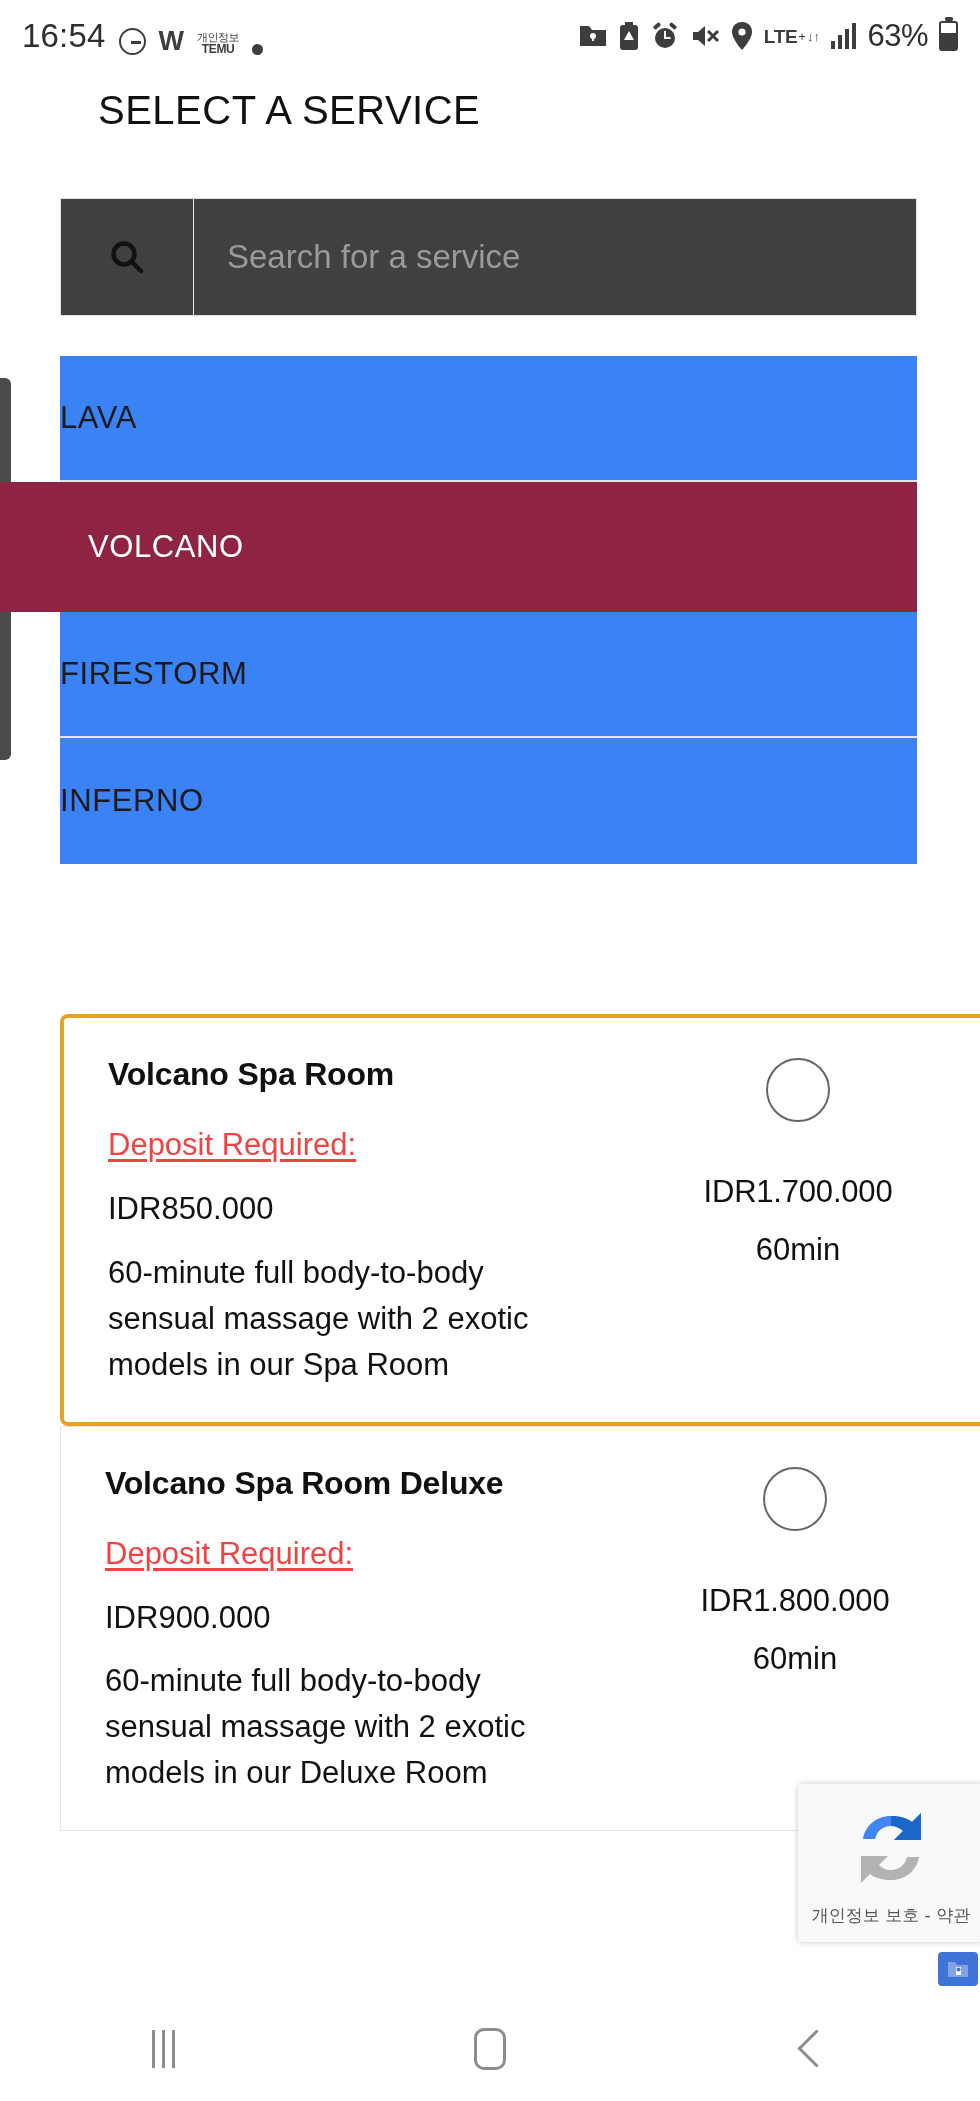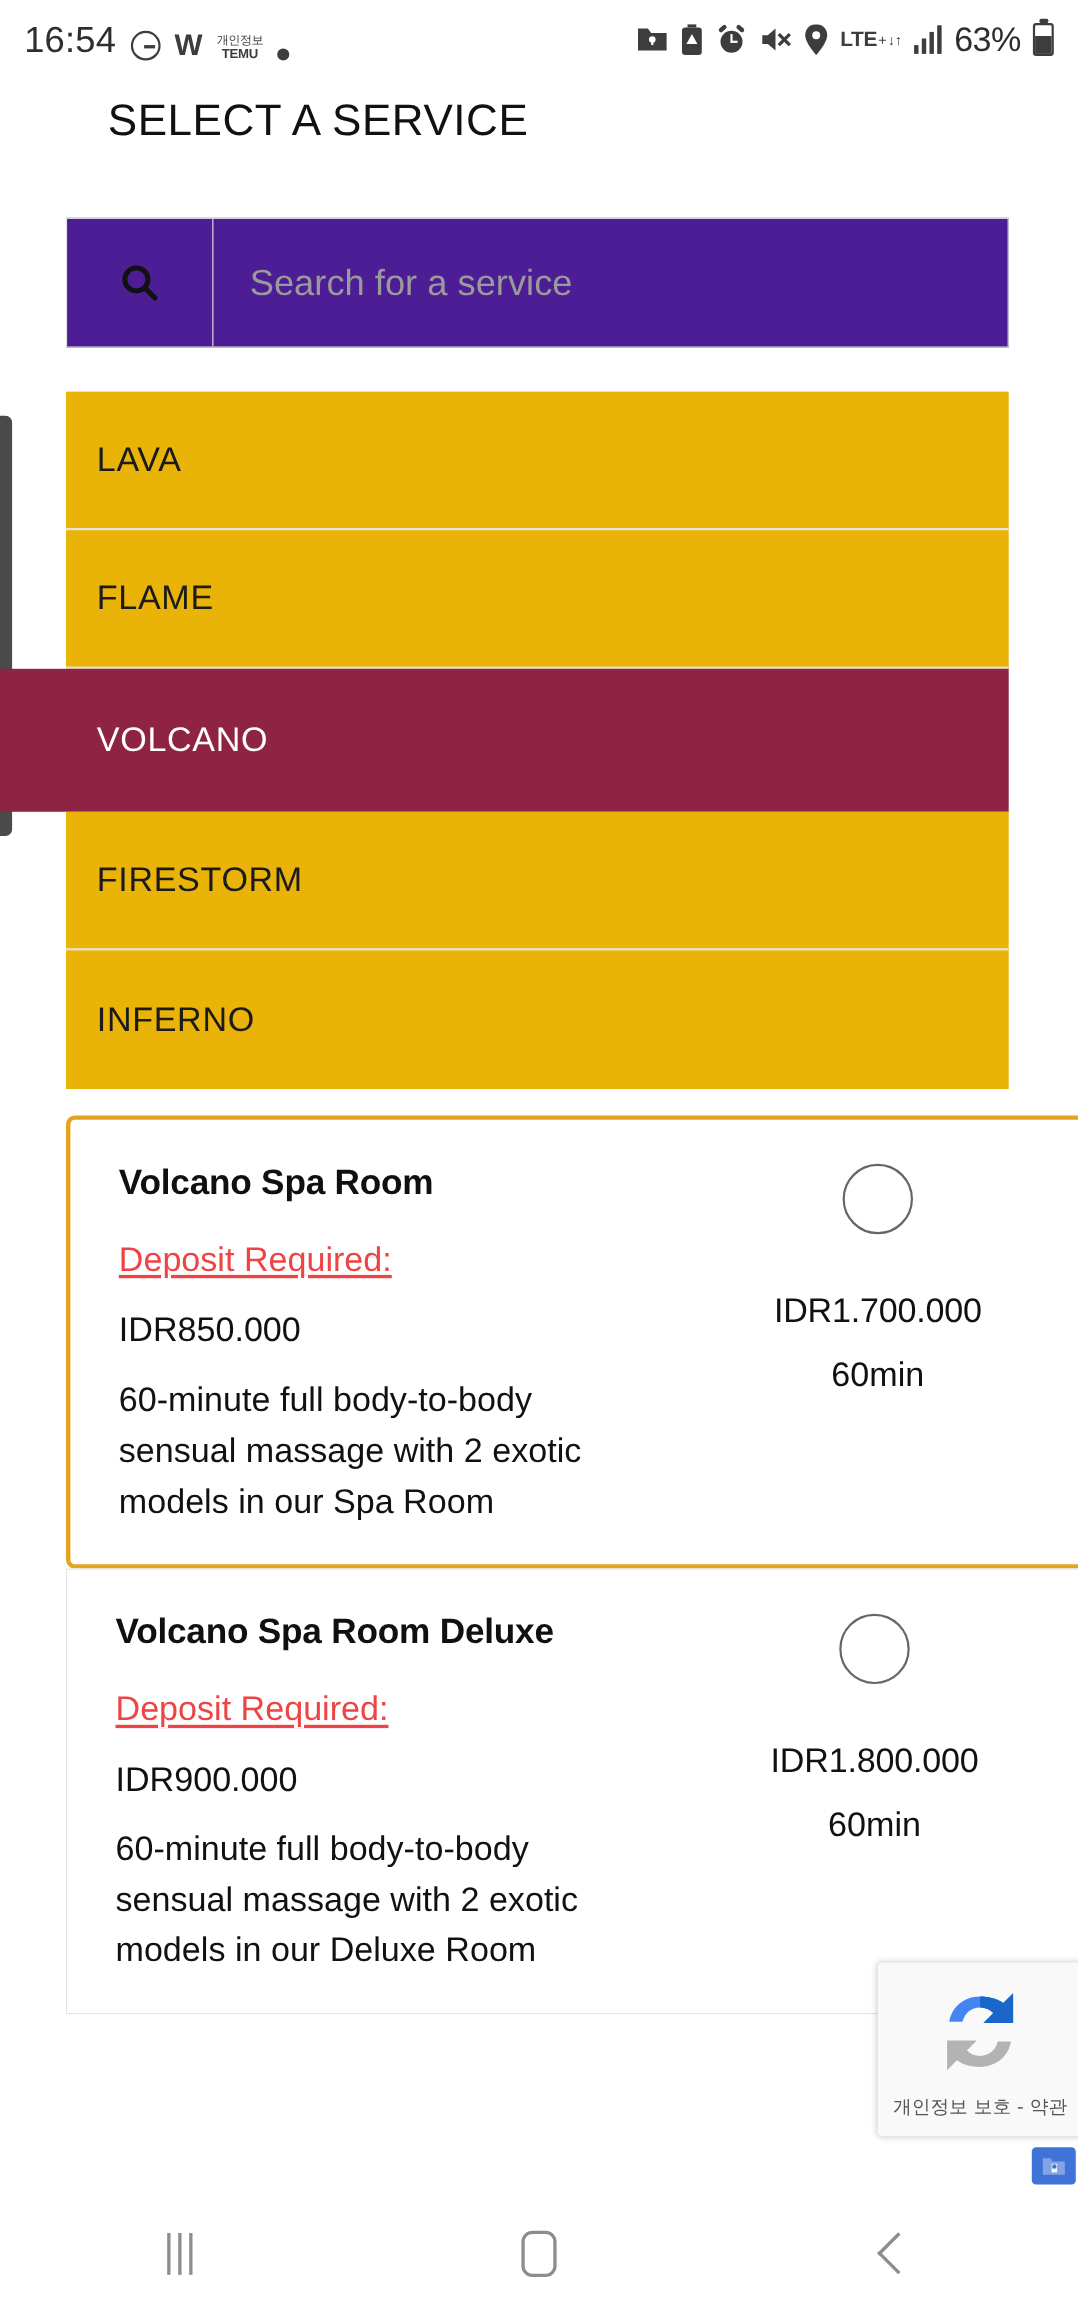--- a/index.html
+++ b/index.html
@@ -153,21 +153,21 @@
   
   .search-wrap {
     position: absolute;
     top: 198px;
     left: 60px;
     width: 857px;
     height: 118px;
     display: flex;
     border: 1px solid #e2e2e2;
     box-sizing: border-box;
-    background: #4c1d95;
+    background: #404040;
   }
   .search-icon-cell {
     width: 132px;
     border-right: 1px solid #e6e6e6;
     display: flex;
     align-items: center;
     justify-content: center;
   }
   .search-input {
     flex: 1;
@@ -193,25 +193,24 @@
   }
 
   
   .cat-list {
     position: absolute;
     top: 356px;
     left: 60px;
     width: 857px;
   }
   .cat-item {
-    background: #eab308;
+    background: #3b82f6;
     height: 126px;
     display: flex;
     align-items: center;
-    padding-left: 28px;
     box-sizing: border-box;
     font-size: 31px;
     color: #1b1b1b;
     letter-spacing: 0.6px;
     border-bottom: 2px solid #e4e4e4;
   }
   .cat-item.selected {
     background: #8e2344;
     color: #ffffff;
     border-bottom: none;
@@ -465,21 +464,20 @@
       <line x1="24.5" y1="24.5" x2="34" y2="34" stroke="#111" stroke-width="4.5" stroke-linecap="round"></line>
     </svg>
   </div>
   <input class="search-input" type="text" placeholder="Search for a service" style="">
 </div>
 
 <div class="edge-scroll"></div>
 
 <div class="cat-list">
   <div class="cat-item">LAVA</div>
-  <div class="cat-item">FLAME</div>
   <div class="cat-item selected">VOLCANO</div>
   <div class="cat-item">FIRESTORM</div>
   <div class="cat-item">INFERNO</div>
 </div>
 
 <div class="cards">
 
   <div class="card highlighted">
     <div class="card-main">
       <div class="svc-title">Volcano Spa Room</div>

